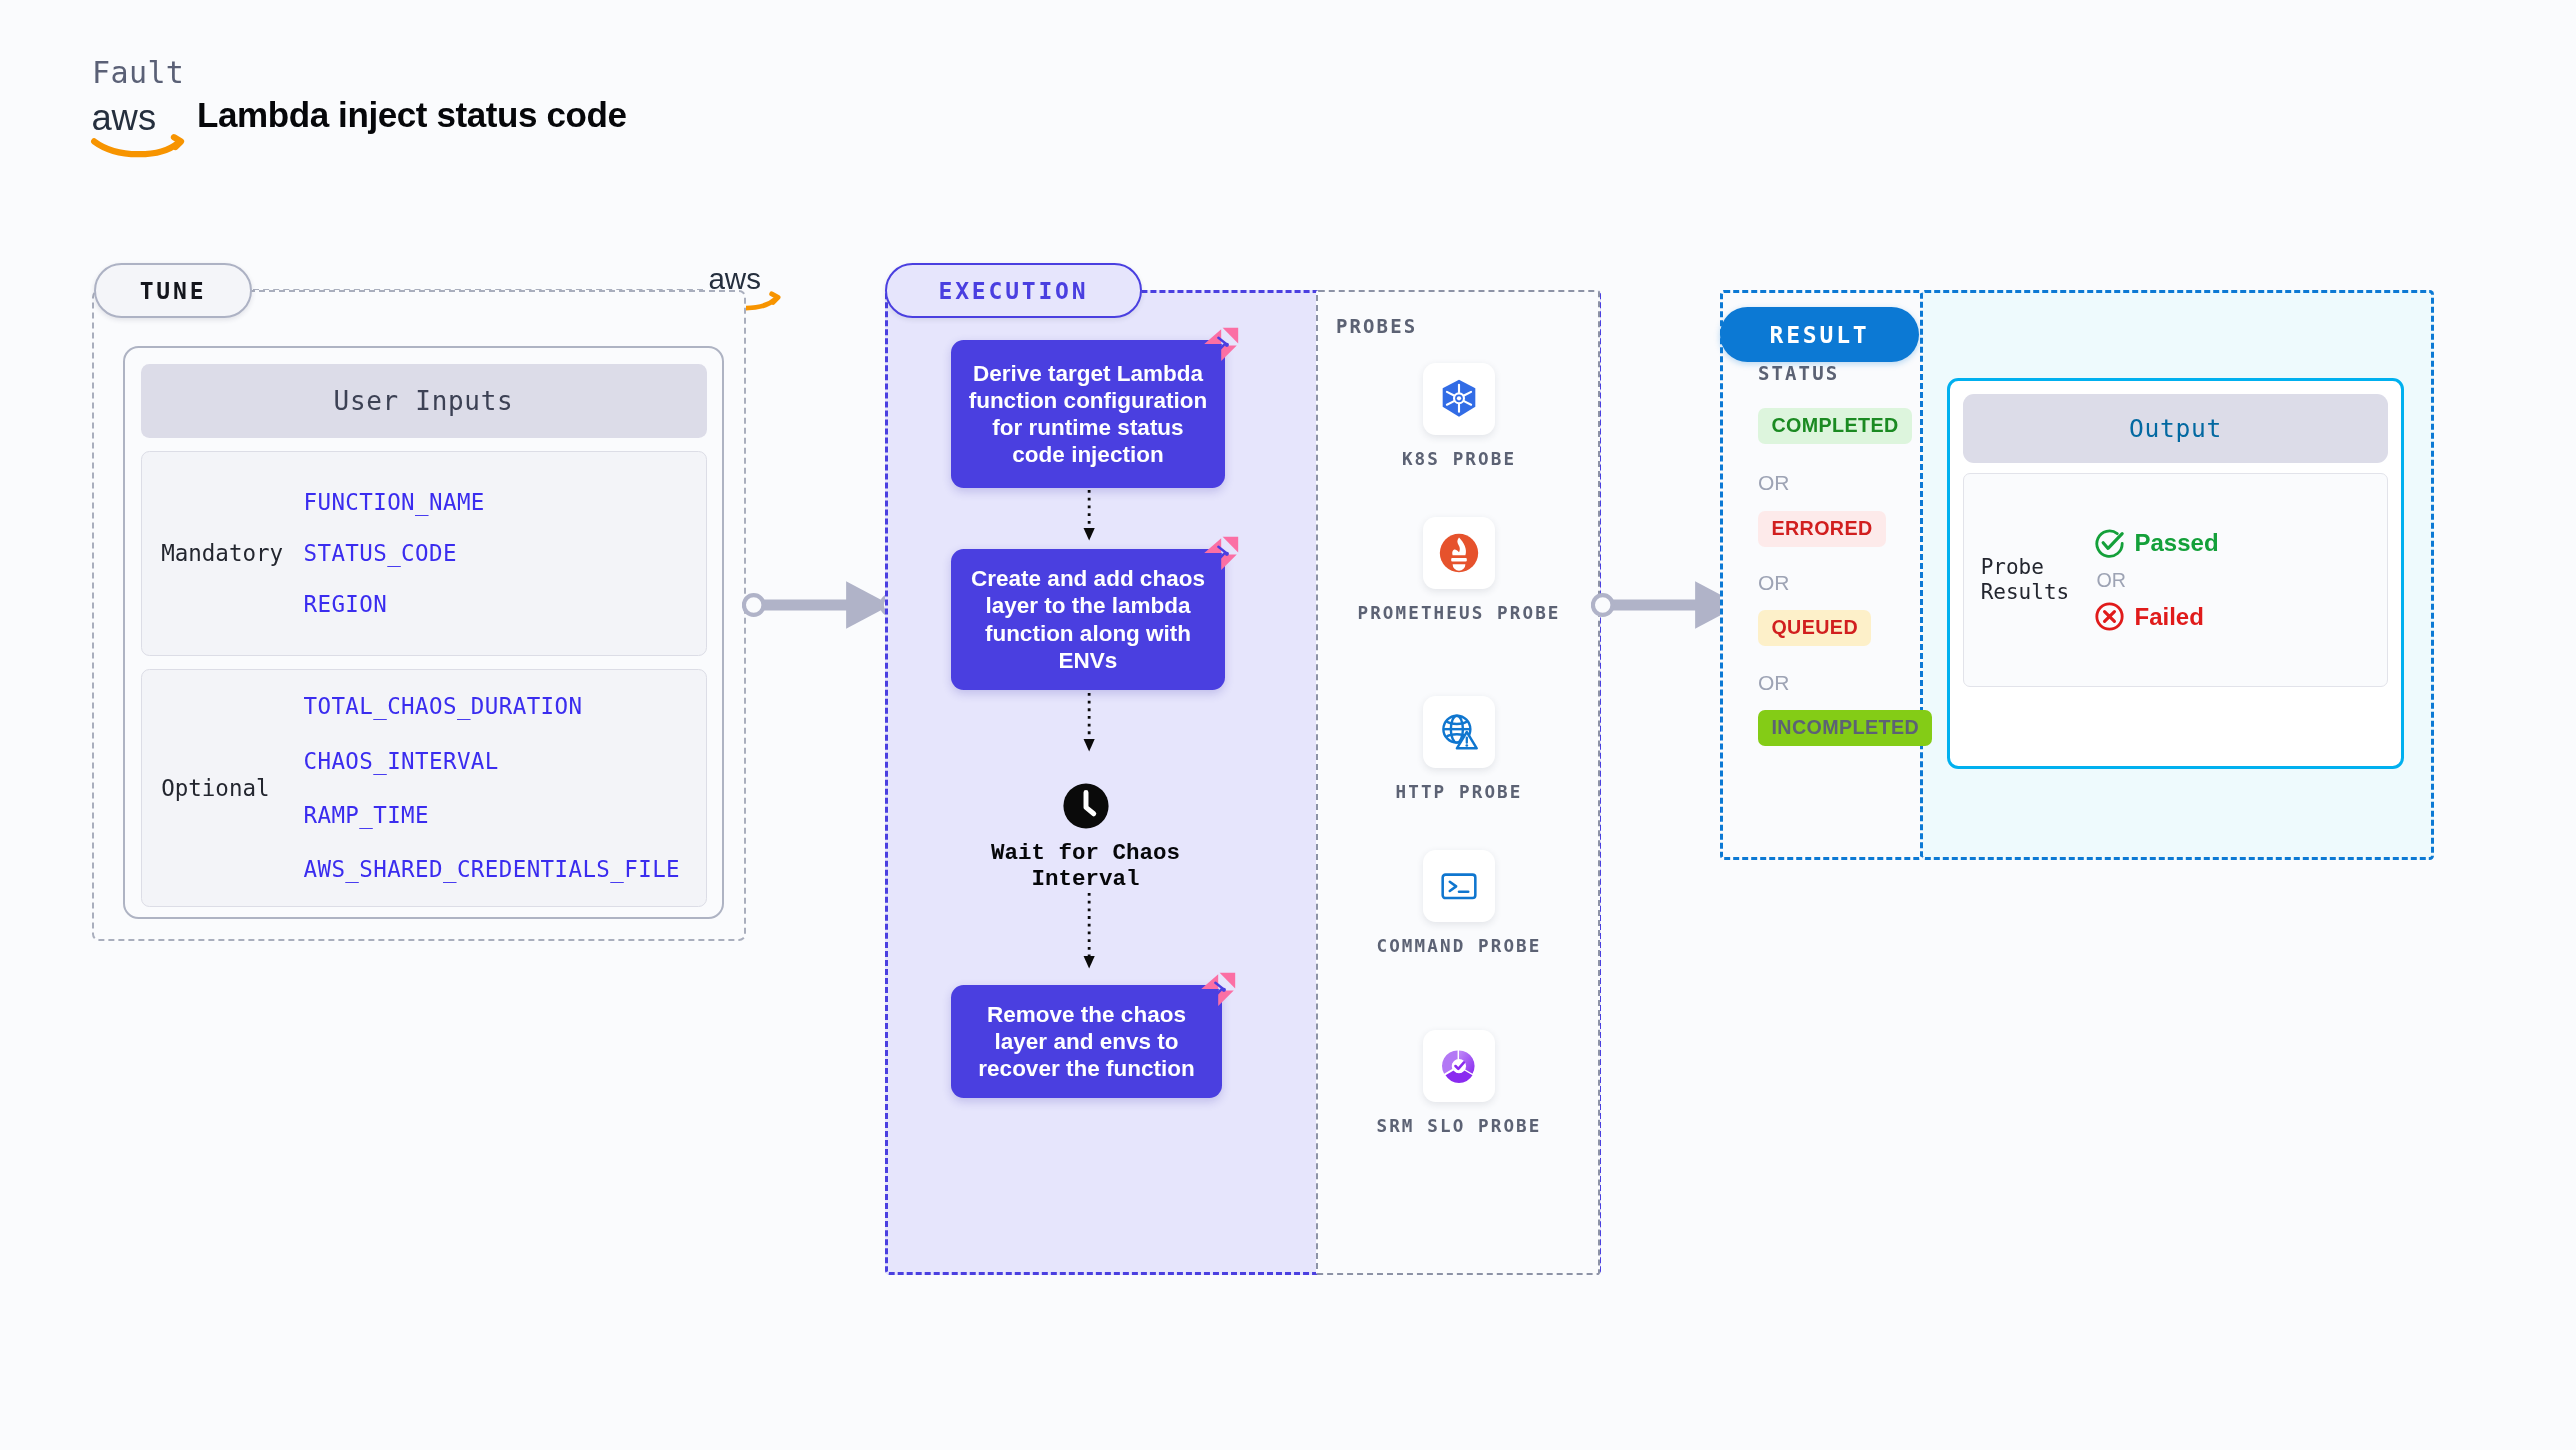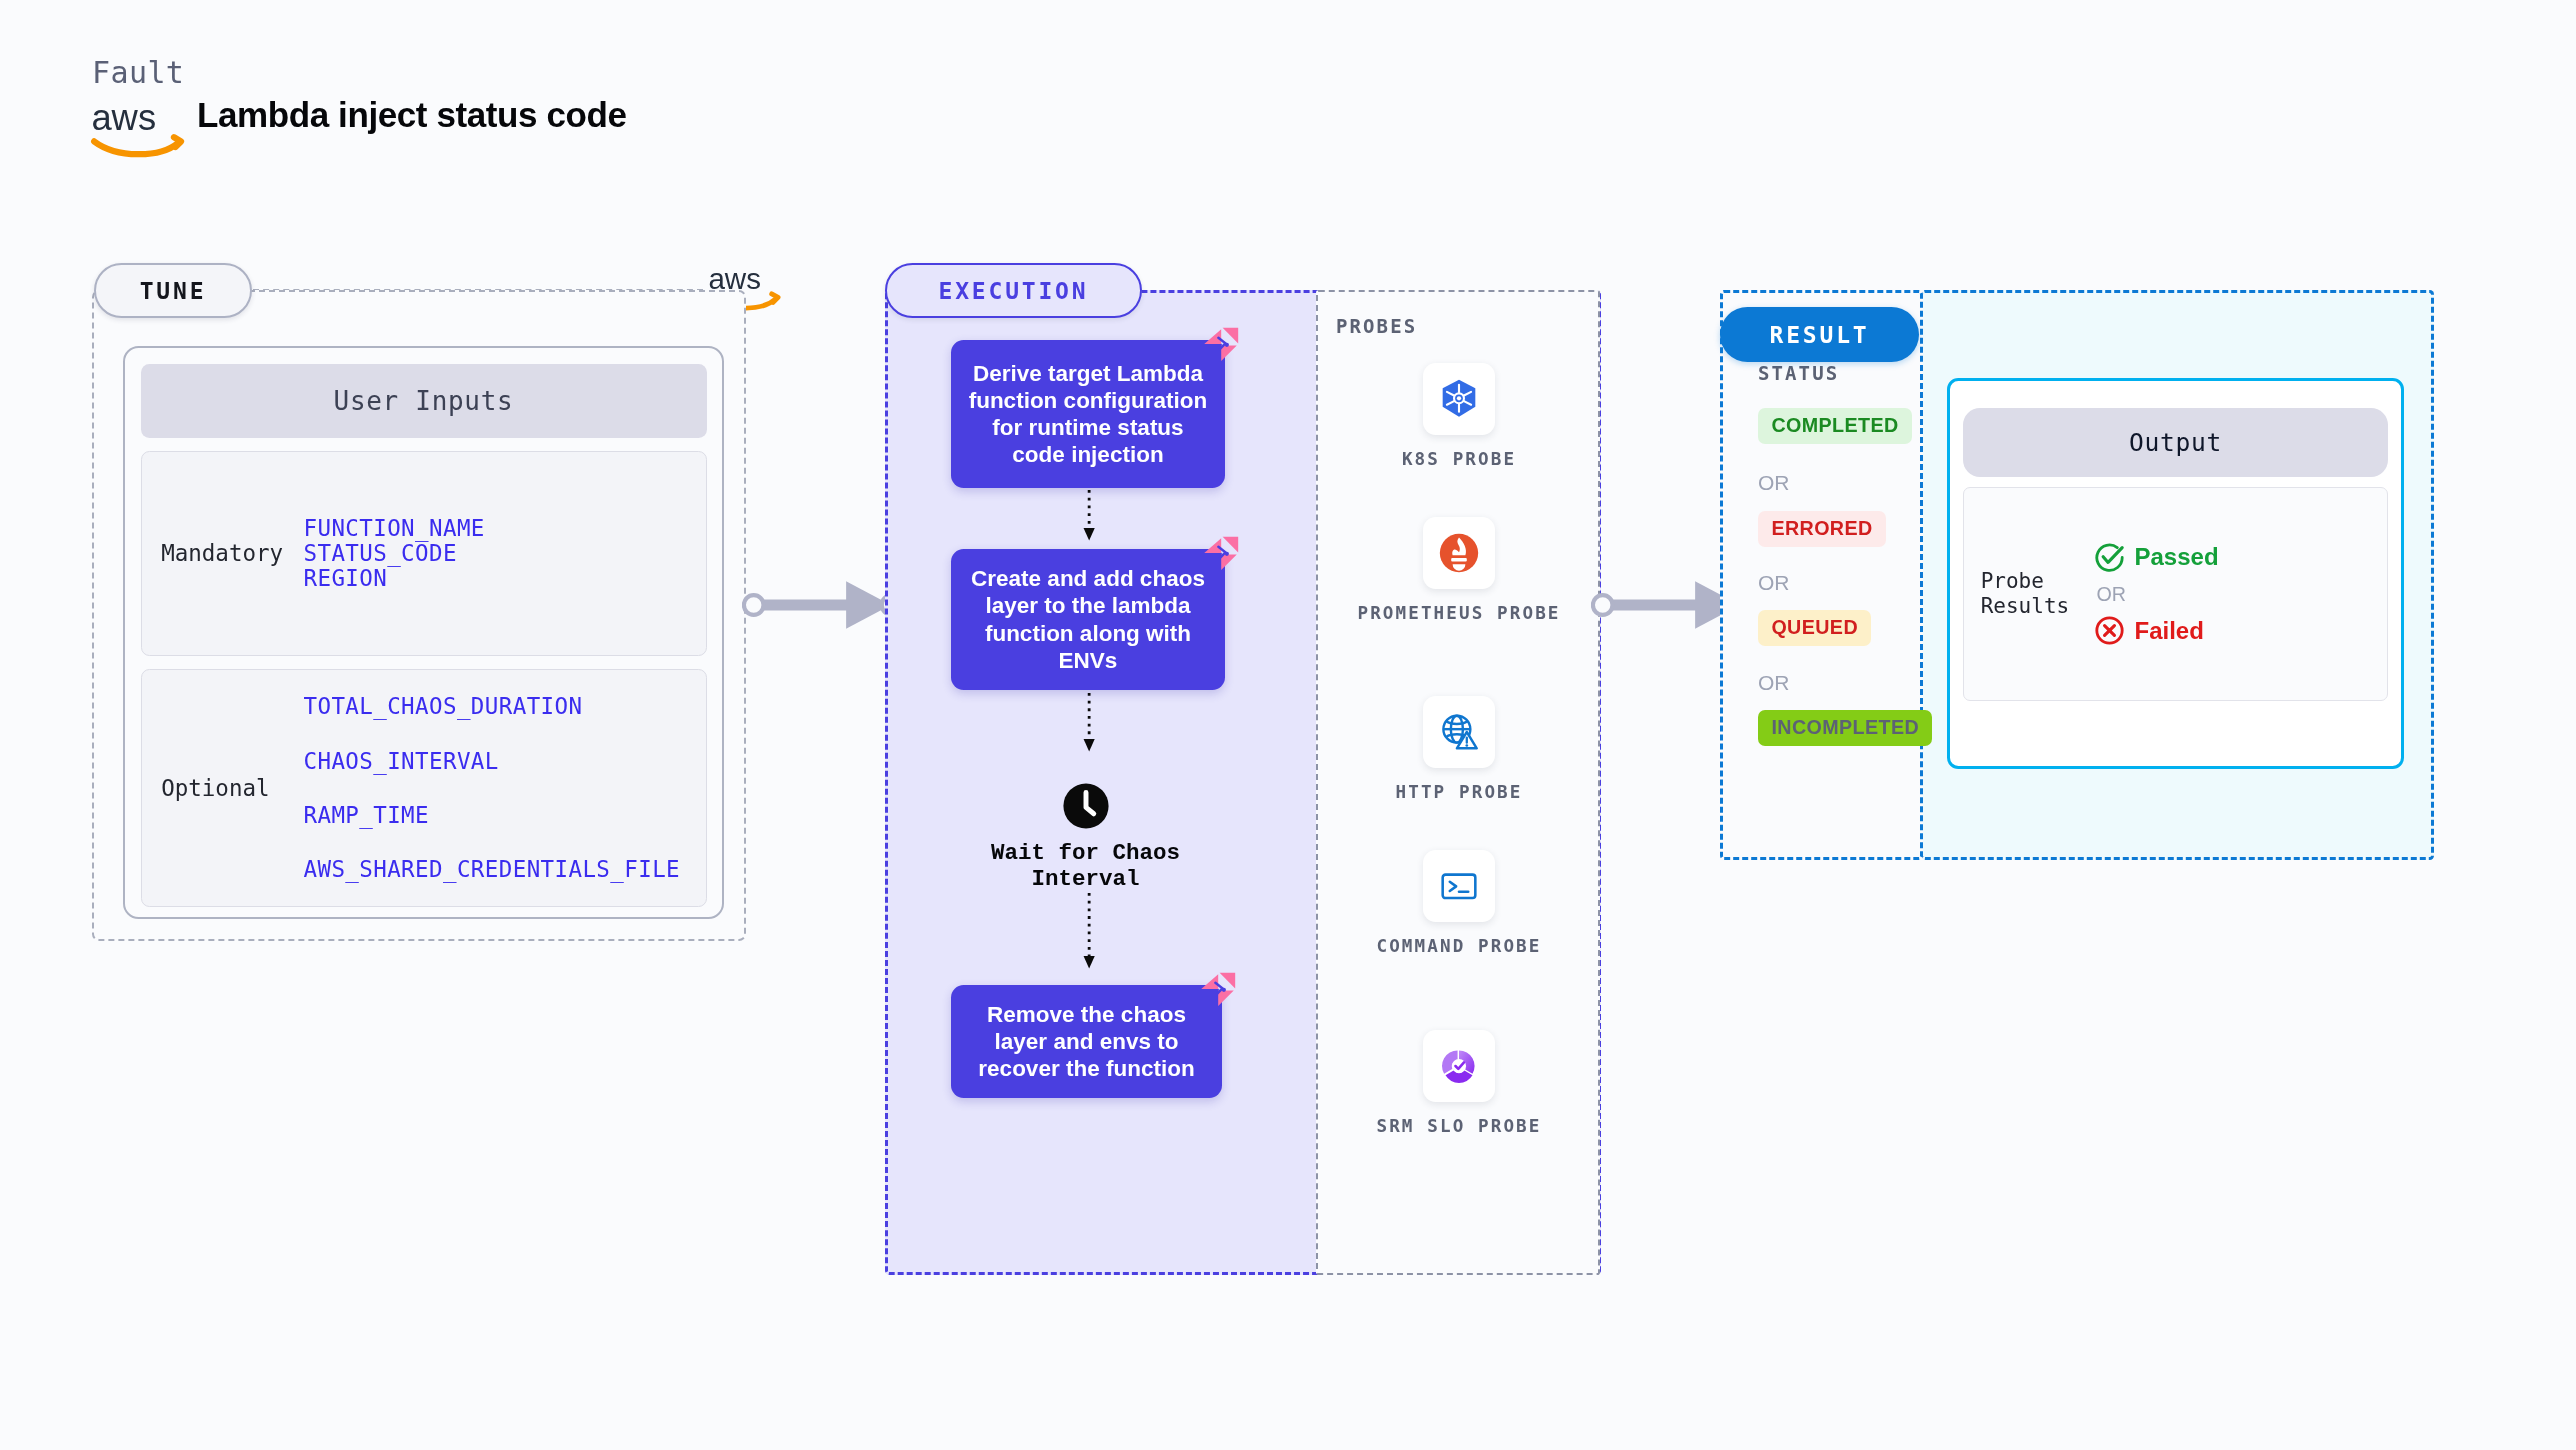--- a/index.html
+++ b/index.html
@@ -78,21 +78,21 @@
     display: flex; align-items: center;
   }
   .ui-g1 { height: 205px; }
   .ui-g2 { height: 238px; }
   .ui-grp-label {
     width: 162px; padding-left: 19.7px; flex: none;
     font-family: "DejaVu Sans Mono", monospace;
     font-size: 22.5px; color: #23262f;
   }
   .ui-vars { display: flex; flex-direction: column; }
-  .ui-g1 .ui-vars { }
+  .ui-g1 .ui-vars { gap: 26px; }
   .ui-g2 .ui-vars { gap: 29px; }
   .ui-var {
     font-family: "DejaVu Sans Mono", monospace;
     font-size: 22.5px; color: #3a2cef; letter-spacing: 0.4px;
     line-height: 1.12; max-width: 331px;
   }
 
   
   .tune-dash {
     position: absolute; left: 253px; top: 289px;
@@ -189,24 +189,24 @@
     font-size: 21px; color: #9da3b4;
   }
 
   .output-card {
     position: absolute; left: 1947px; top: 378px;
     width: 457px; height: 391px;
     background: #ffffff; border: 3.5px solid #00b0ef; border-radius: 11.3px;
     padding: 12.7px;
   }
   .out-header {
-    height: 69px; background: #dcdce8; border-radius: 17px;
+    height: 69px; background: #dcdce8; border-radius: 11px;
     display: flex; align-items: center; justify-content: center;
     font-family: "DejaVu Sans Mono", monospace;
-    font-size: 24.6px; color: #0f172a; letter-spacing: 0.7px; margin-top: 14px;
+    font-size: 24.6px; color: #0369a1; letter-spacing: 0.7px;
   }
   .out-row {
     margin-top: 10.5px; background: #fafbfd;
     border: 1.4px solid #e2e3ea; border-radius: 7px;
     display: flex; align-items: center; padding: 0 17px;
   }
   .out-row-metrics { height: 65px; }
   .out-row-probe { height: 214px; }
   .out-key {
     width: 113px; flex: none;

